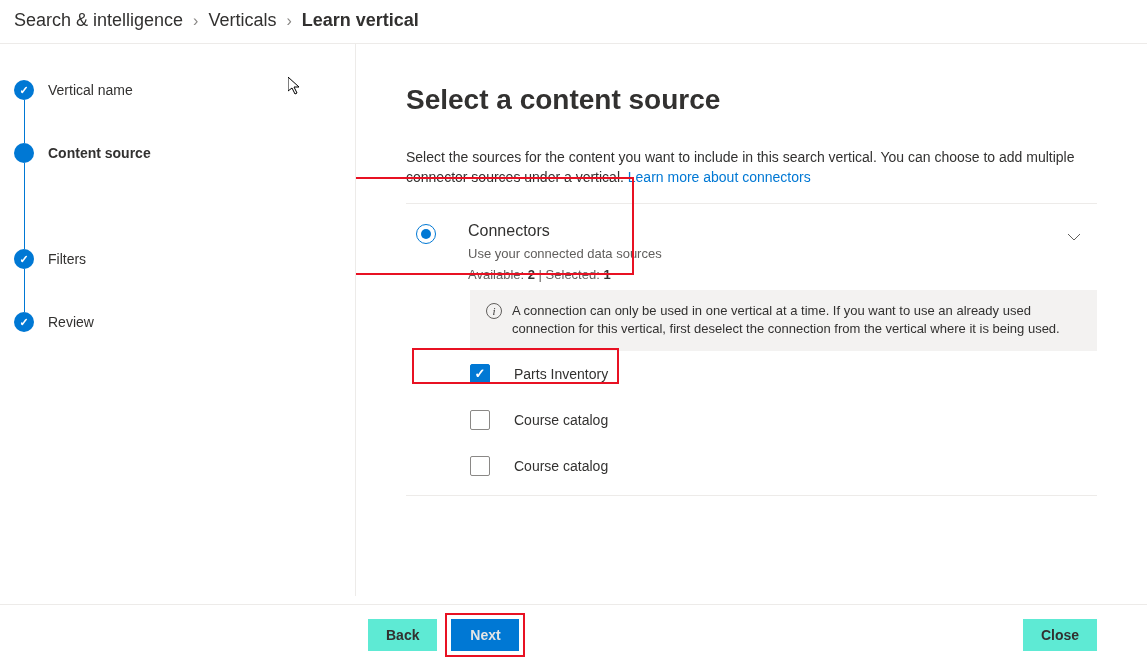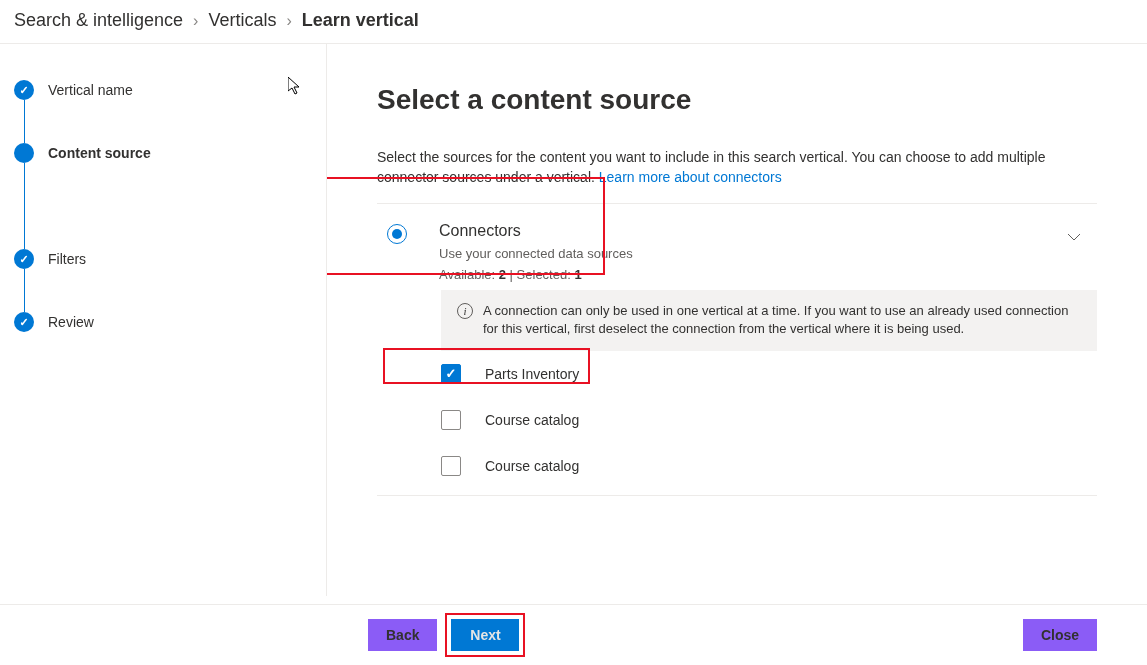--- a/index.html
+++ b/index.html
@@ -21,21 +21,21 @@
     text-align: center;
   }
   .breadcrumb a { color: #323130; text-decoration: none; font-size: 18px; }
   .breadcrumb .sep { color: #8a8886; font-size: 16px; }
   .breadcrumb .current { font-weight: 600; font-size: 18px; }
   .body-area {
     display: flex;
     height: 552px;
   }
   .steps {
-    width: 327px;
+    width: 356px;
     border-right: 1px solid #edebe9;
     padding: 36px 14px 12px;
   }
   .step {
     display: flex;
     align-items: center;
     gap: 14px;
     position: relative;
   }
   .step-spacer {
@@ -157,21 +157,21 @@
   .btn {
     height: 32px;
     min-width: 68px;
     padding: 0 18px;
     border: none;
     font-size: 14px;
     font-weight: 600;
     cursor: pointer;
     font-family: inherit;
   }
-  .btn.secondary { background: #8b5cf6; color: #323130; }
+  .btn.secondary { background: #5eead4; color: #323130; }
   .btn.primary { background: #0078d4; color: #e5e5e5; }
   .spacer-flex { flex: 1; }
   .highlight-red {
     border: 2px solid #e81123;
     position: absolute;
     pointer-events: none;
   }
   .cursor-arrow {
     position: absolute;
     left: 288px; top: 77px;

